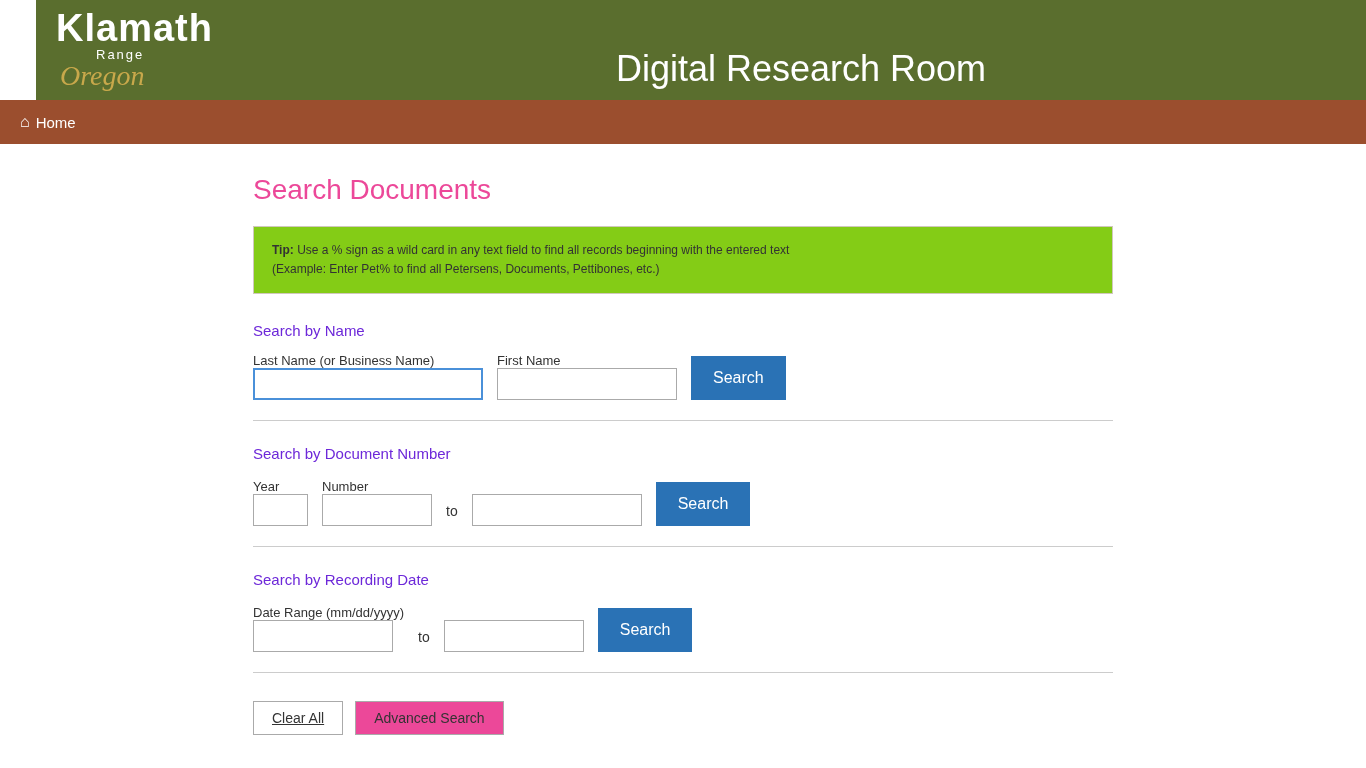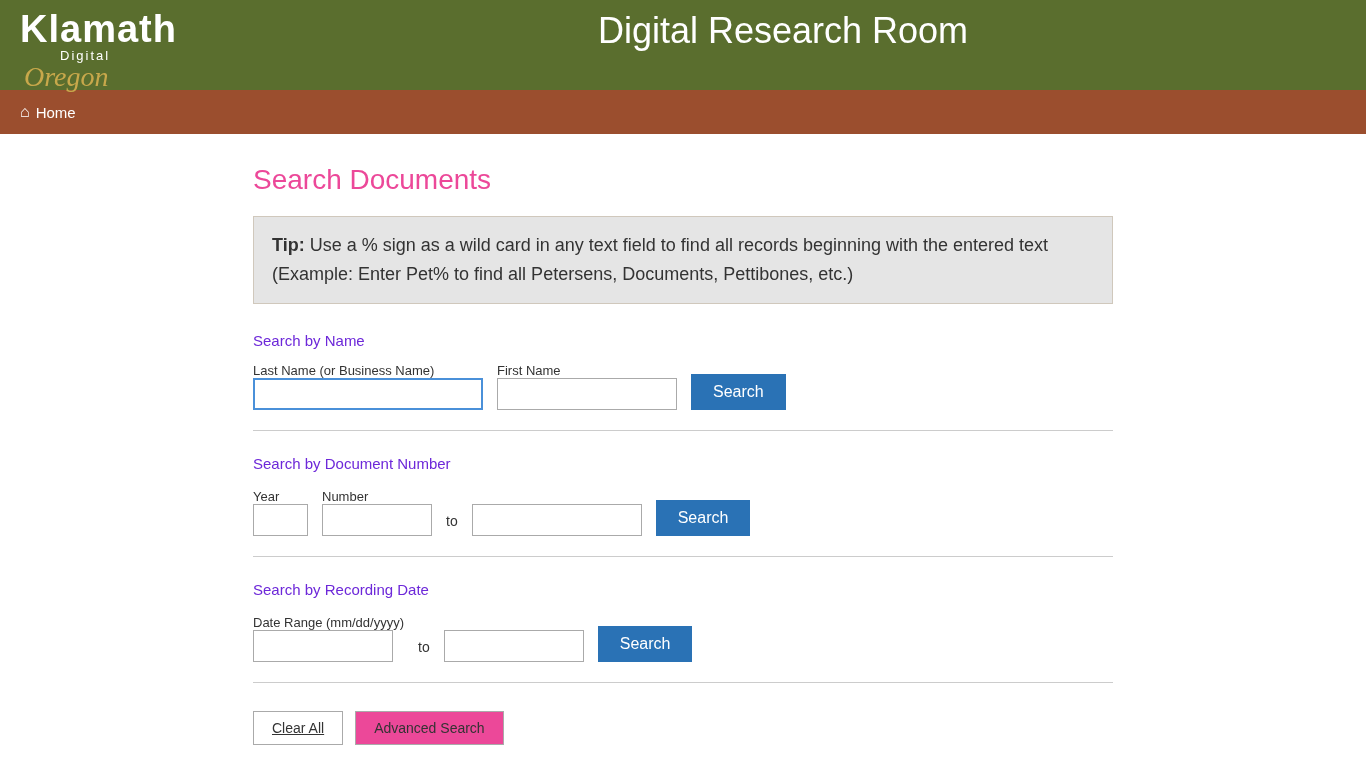--- a/index.html
+++ b/index.html
@@ -12,23 +12,24 @@
       font-family: Arial, sans-serif;
       font-size: 14px;
       background: #fff;
       color: #333;
     }
 
     
     .header {
       background-color: #5a6e2e;
       display: flex;
-      align-items: flex-start;
+      align-items: flex-end;
       padding: 10px 20px;
-      height: 90px;
+      height: 100px;
+      margin-left: 36px;
     }
 
     .logo-area {
       display: flex;
       flex-direction: column;
       color: #fff;
       min-width: 200px;
     }
 
     .logo-klamath {
@@ -94,25 +95,25 @@
 
     .page-title {
       font-size: 28px;
       font-weight: normal;
       color: #ec4899;
       margin-bottom: 20px;
     }
 
     
     .tip-box {
-      background-color: #e5e5e5;
+      background-color: #84cc16;
       border: 1px solid #d0c8bc;
       padding: 14px 18px;
       margin-bottom: 28px;
-      font-size: 18px;
+      font-size: 12px;
       line-height: 1.6;
     }
 
     .tip-box .tip-label {
       font-weight: bold;
     }
 
     
     .search-section {
       margin-bottom: 10px;
@@ -189,21 +190,21 @@
     }
 
     
     .btn-search {
       background-color: #2a72b5;
       color: #fff;
       border: none;
       padding: 8px 22px;
       font-size: 16px;
       cursor: pointer;
-      height: 36px;
+      height: 44px;
       min-width: 80px;
     }
 
     
     .bottom-buttons {
       display: flex;
       gap: 12px;
       margin-top: 28px;
     }
 
@@ -225,21 +226,21 @@
       font-size: 14px;
       cursor: pointer;
     }
   </style>
 </head>
 <body>
 
 <header class="header">
   <div class="logo-area">
     <div class="logo-klamath">Klamath</div>
-    <div class="logo-county">Digital</div>
+    <div class="logo-county">Range</div>
     <div class="logo-oregon">Oregon</div>
   </div>
   <div class="header-title">Digital Research Room</div>
 </header>
 
 <nav class="navbar">
   <a href="#">
     <span class="home-icon">⌂</span>
     <span>Home</span>
   </a>

